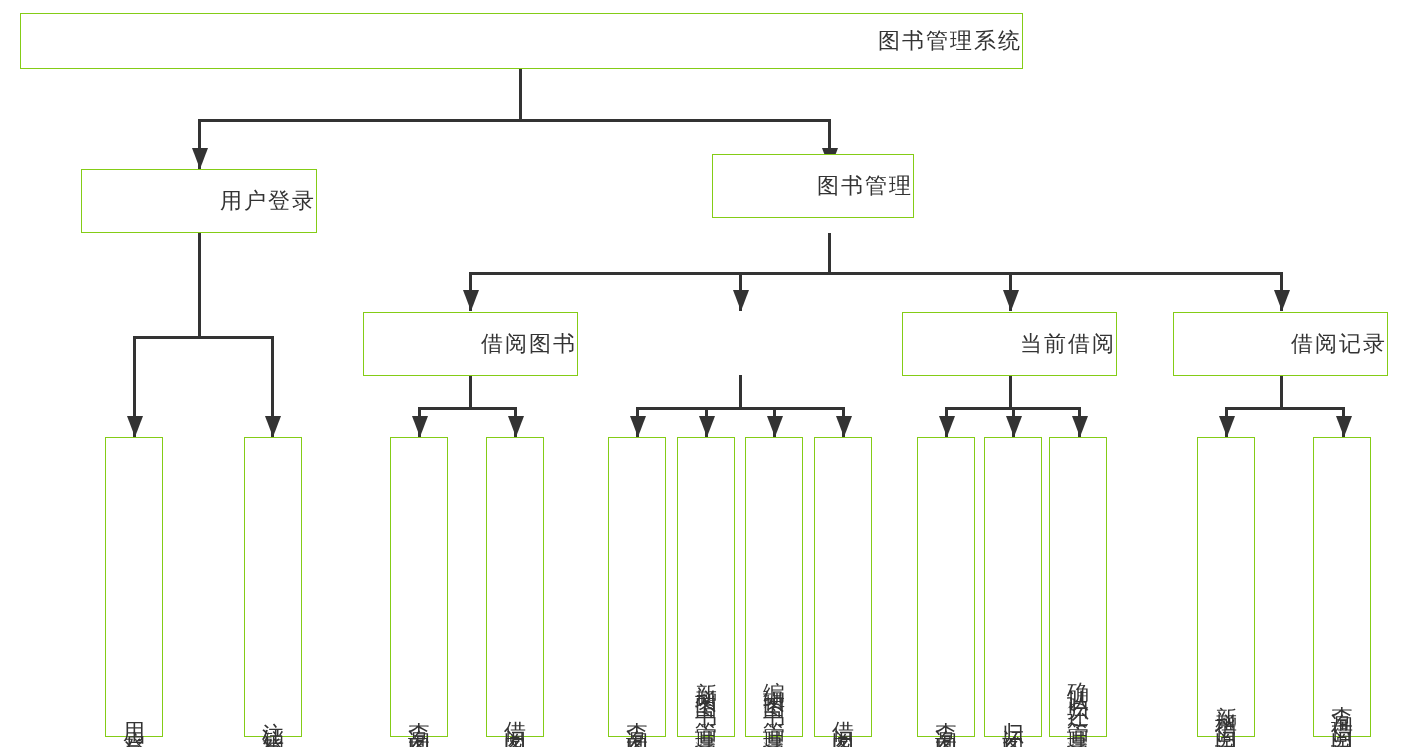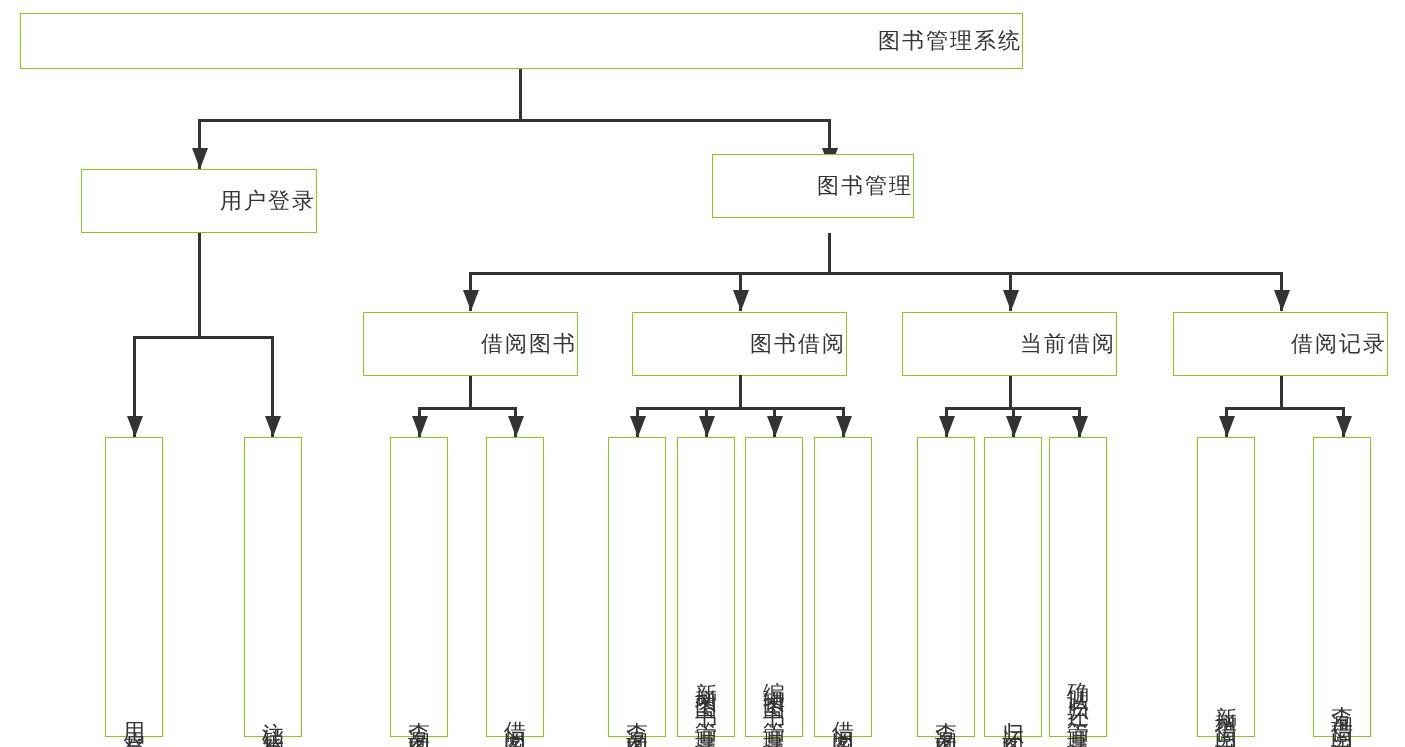--- a/index.html
+++ b/index.html
@@ -62,23 +62,20 @@
 
   <div class="vline" style="left:828px; top:233px; height:42px;"></div>
   <div class="hline" style="left:469px; top:272px; width:813px;"></div>
   <div class="arrow" style="left:469px; top:272px; height:39px;"></div>
   <div class="arrow" style="left:739px; top:272px; height:39px;"></div>
   <div class="arrow" style="left:1009px; top:272px; height:39px;"></div>
   <div class="arrow" style="left:1280px; top:272px; height:39px;"></div>
 
   <div class="box hbox" style="left:363px; top:312px; width:215px; height:64px;">
     <span>借阅图书</span>
-  </div>
-  <div class="box hbox" style="left:632px; top:312px; width:215px; height:64px;">
-    <span>图书借阅</span>
   </div>
   <div class="box hbox" style="left:902px; top:312px; width:215px; height:64px;">
     <span>当前借阅</span>
   </div>
   <div class="box hbox" style="left:1173px; top:312px; width:215px; height:64px;">
     <span>借阅记录</span>
   </div>
 
   <div class="vline" style="left:469px; top:376px; height:34px;"></div>
   <div class="hline" style="left:418px; top:407px; width:99px;"></div>

